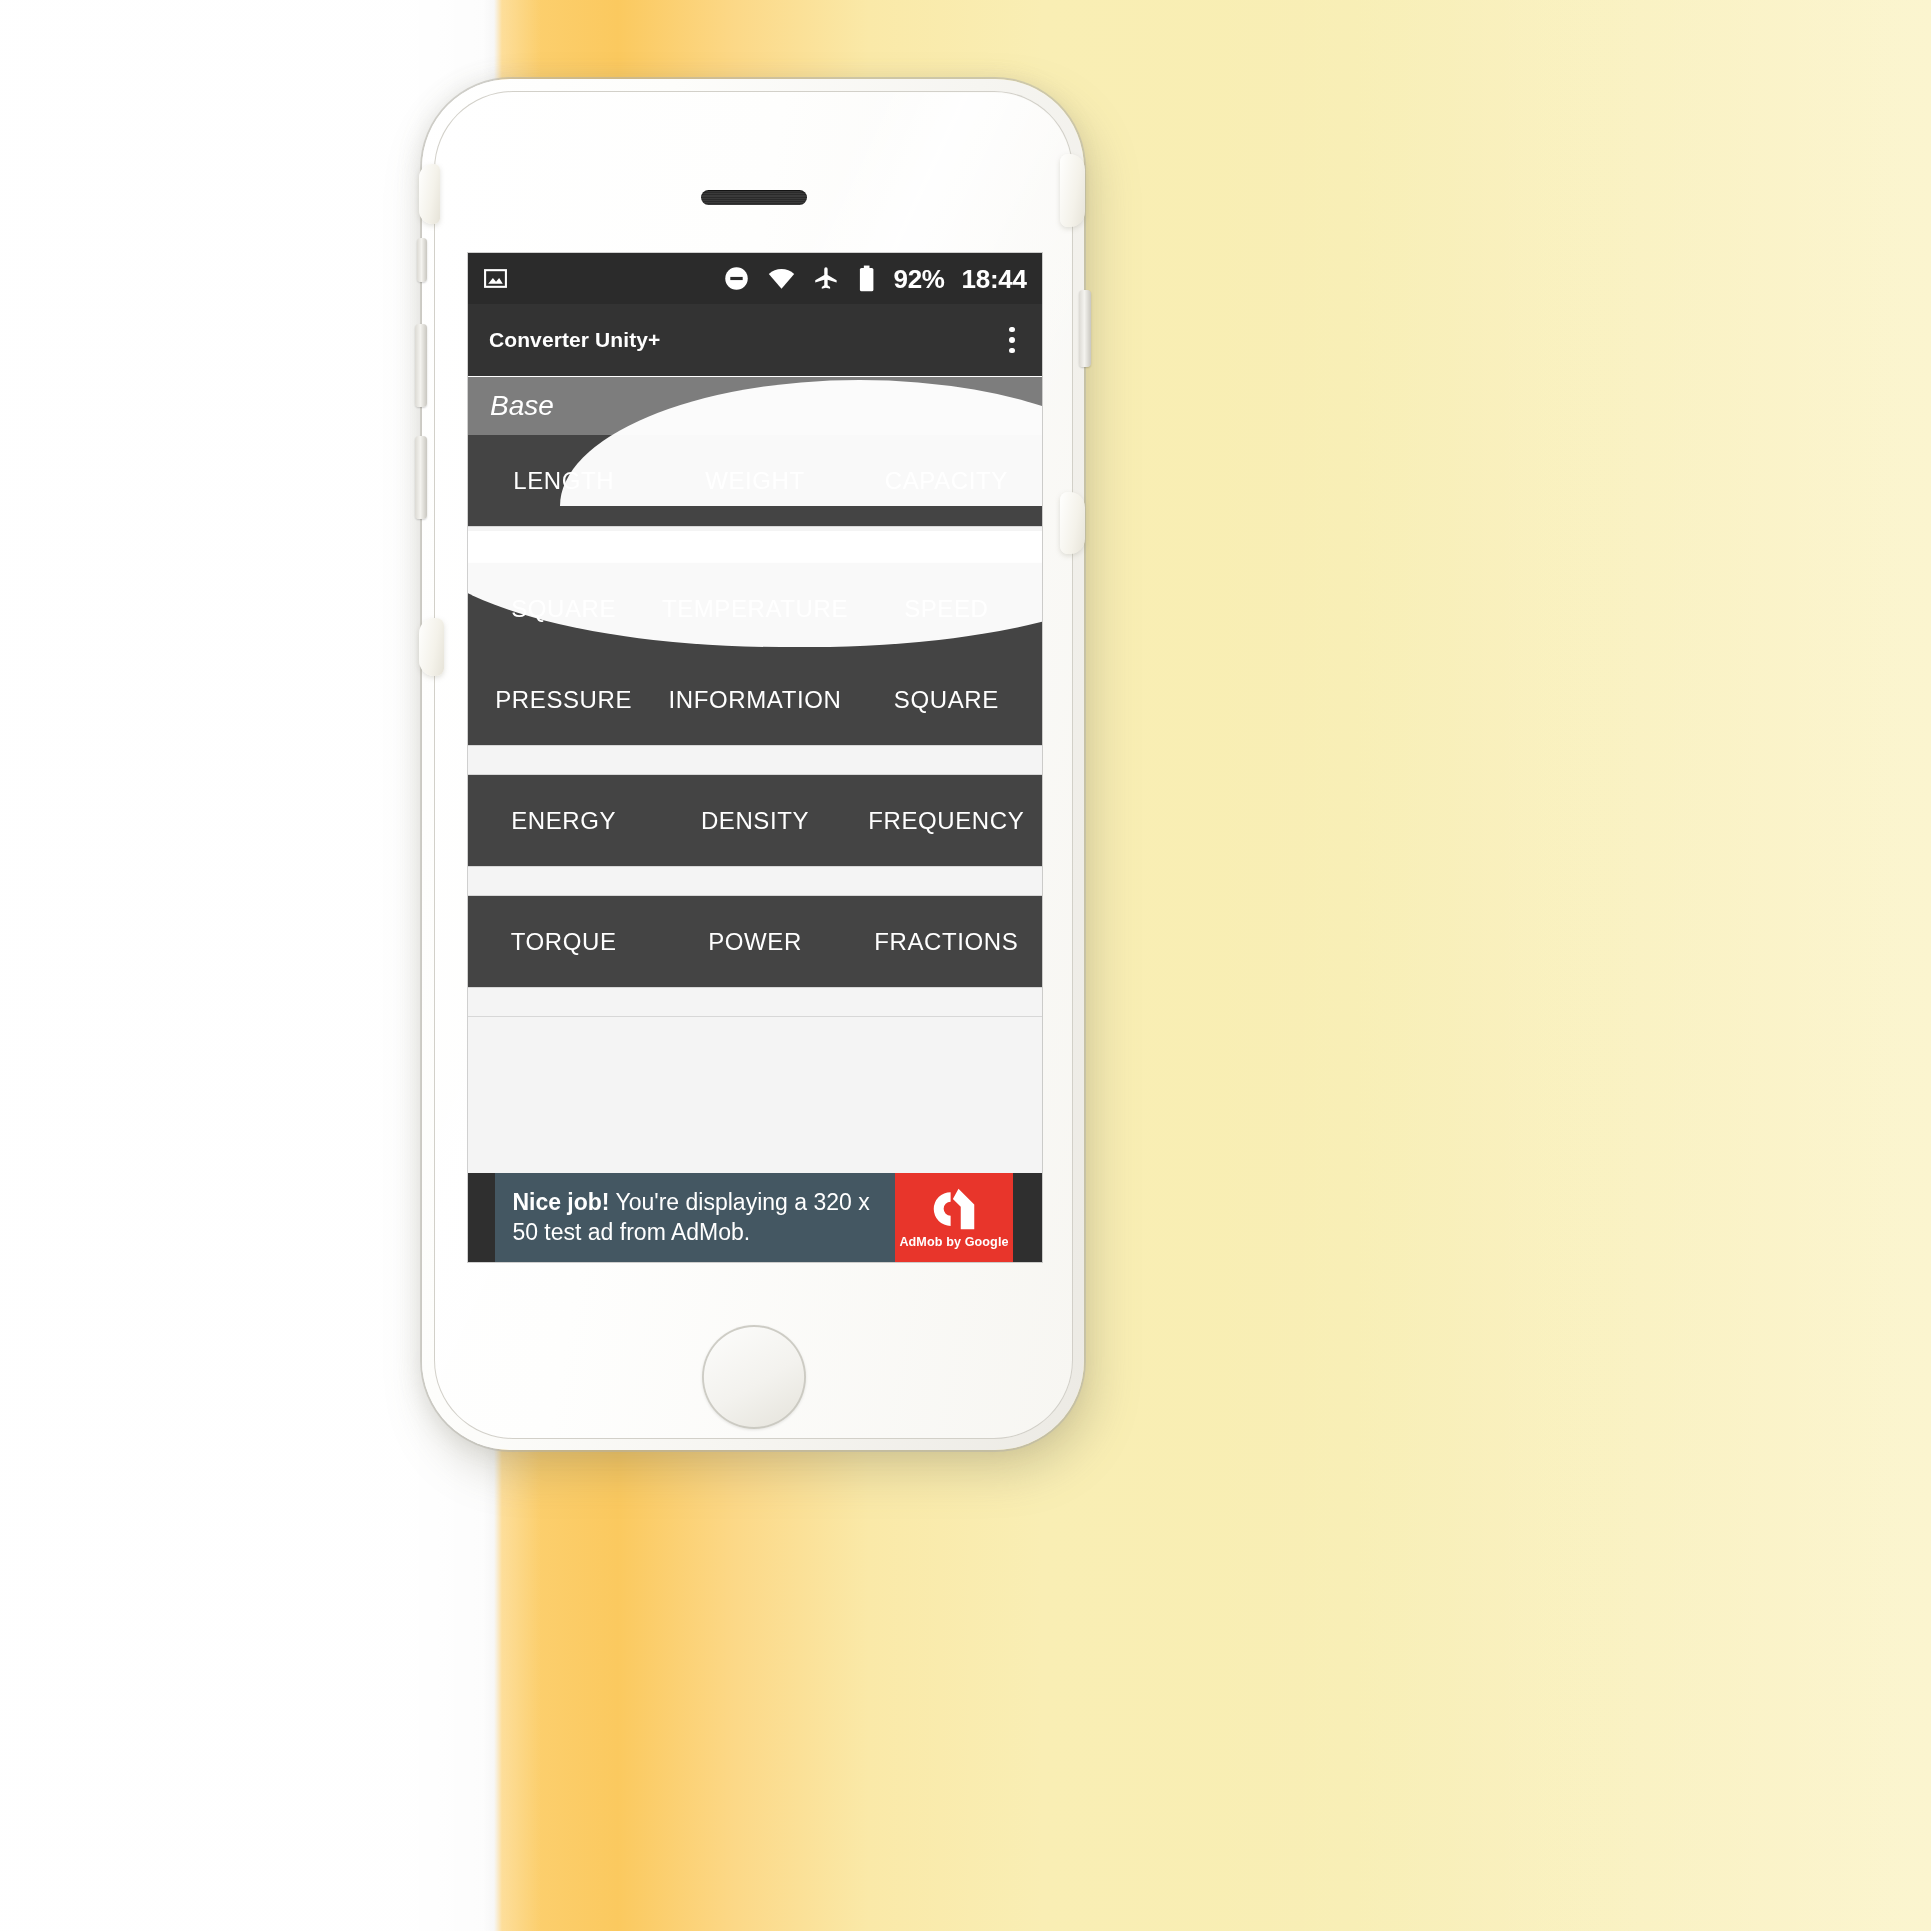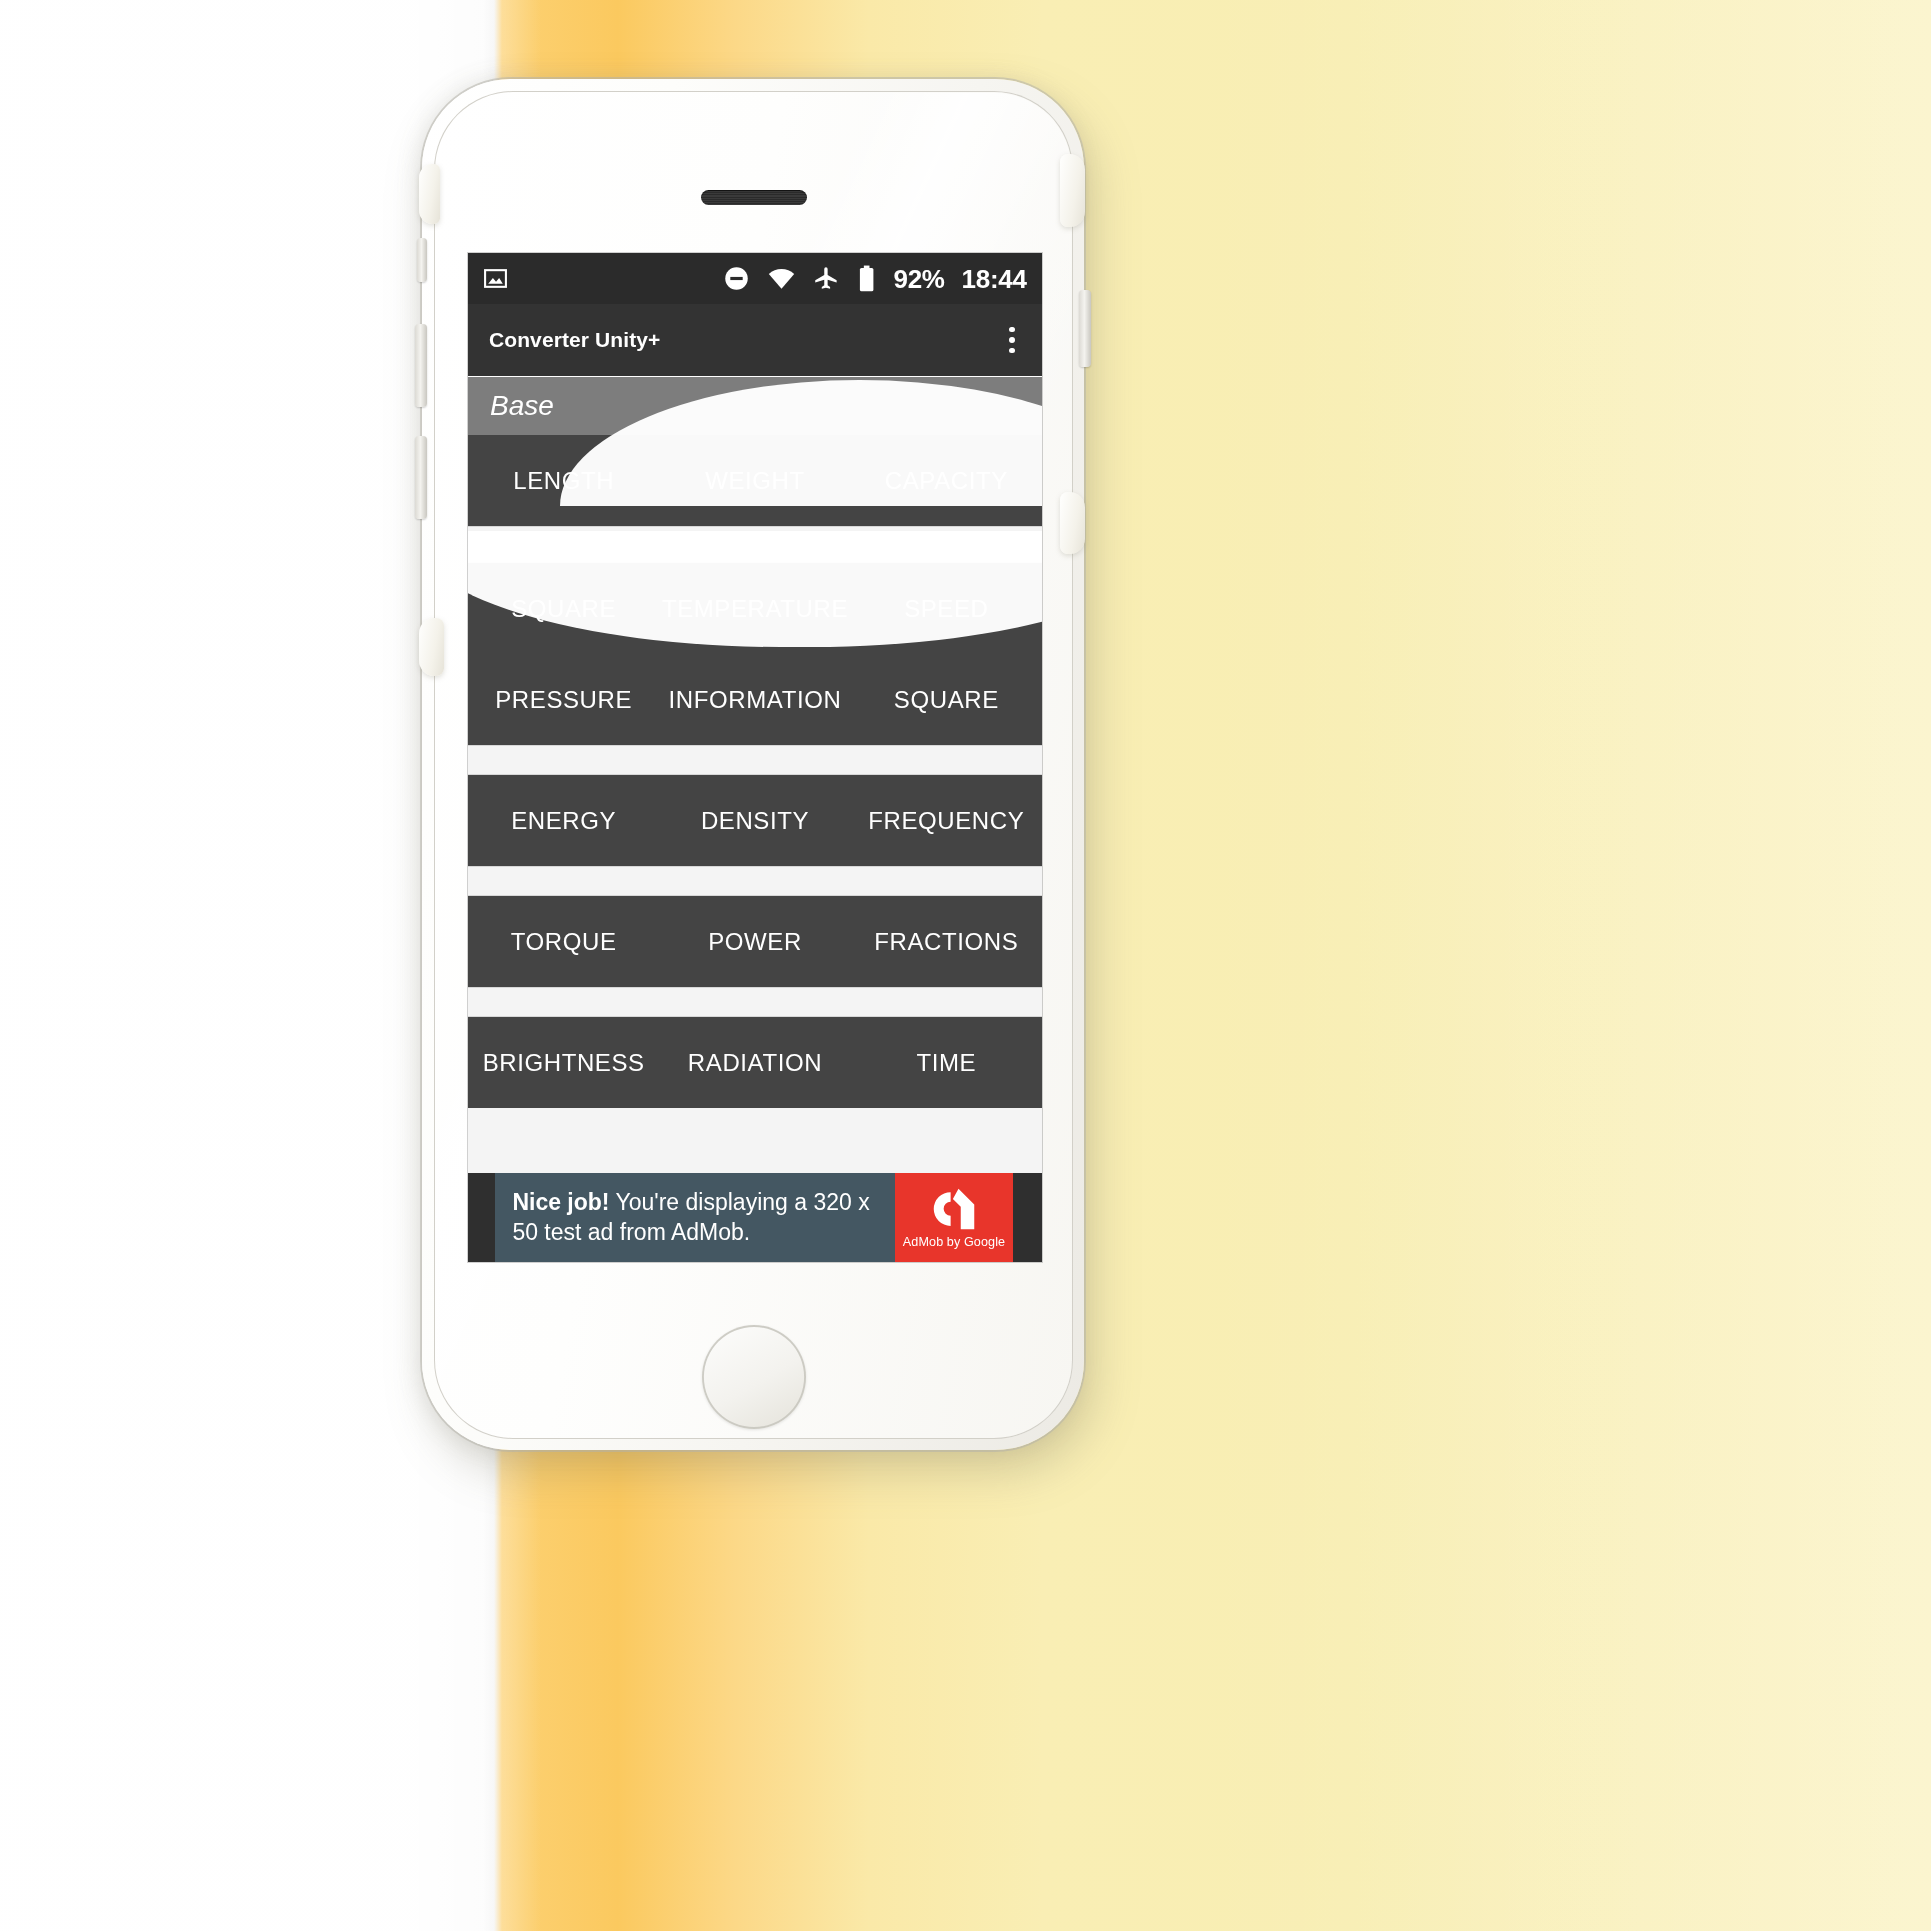--- a/index.html
+++ b/index.html
@@ -288,21 +288,21 @@
     align-items: center;
     justify-content: center;
     gap: 1.9px;
     padding: 3.9px 0 5.8px;
     box-sizing: border-box;
   }
   #ad-logo-mark { width: 54px; height: 50px; }
   #ad-logo-text {
     color: #ffffff;
     font-size: 12.6px;
-    font-weight: normal;
+    font-weight: bold;
     letter-spacing: 0.1px;
     white-space: nowrap;
   }
   #ad-right-pad { width: 29px; background: #2f2f2f; flex: 0 0 auto; }
 </style>
 </head>
 <body>
 
 <div id="backdrop"></div>
 <div id="backdrop-sheen"></div>
@@ -409,25 +409,20 @@
     <div class="divider"></div>
 
     <div class="btn-row">
       <div class="cat-btn">TORQUE</div>
       <div class="cat-btn">POWER</div>
       <div class="cat-btn">FRACTIONS</div>
     </div>
 
     <div class="divider"></div>
 
-    <div class="btn-row">
-      <div class="cat-btn">BRIGHTNESS</div>
-      <div class="cat-btn">RADIATION</div>
-      <div class="cat-btn">TIME</div>
-    </div>
   </div>
 
   <div class="glare" id="glare-1"></div>
   <div class="glare" id="glare-2"></div>
 
   <div id="ad-banner">
     <div id="ad-spacer"></div>
     <div id="ad-body">
       <div id="ad-text"><b>Nice job!</b><span> You're displaying a 320 x 50 test ad from AdMob.</span></div>
     </div>

